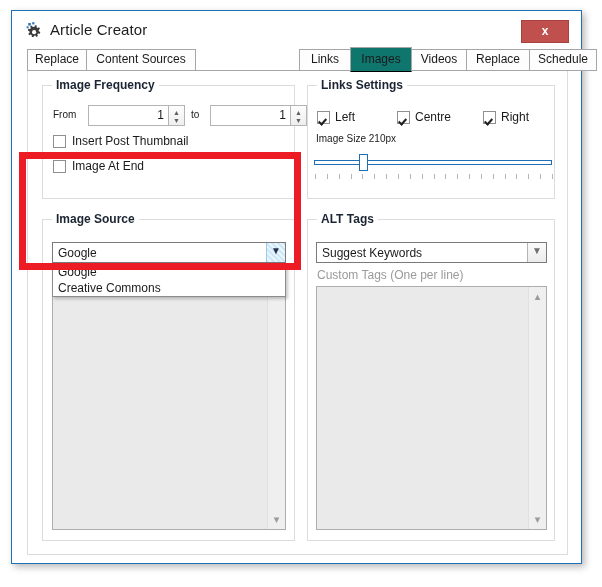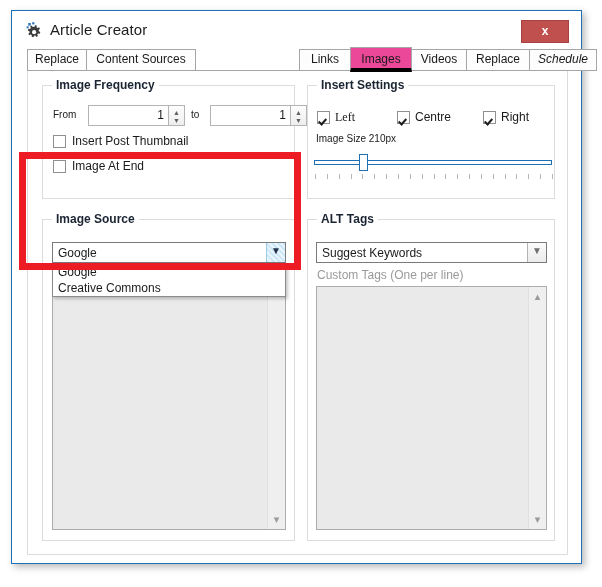--- a/index.html
+++ b/index.html
@@ -96,22 +96,22 @@
     border-bottom: 1px solid #a6a6a6;
     background: #fdfdfd;
     font-size: 12px;
     color: #1a1a1a;
     line-height: 19px;
     text-align: center;
     white-space: nowrap;
     cursor: pointer;
   }
   .tab.active {
-    background: #ec4899;
-    border-bottom: 4px solid #000000;
+    background: #0f766e;
+    border-bottom: 1px solid #000000;
     top: -2px;
     height: 25px;
     line-height: 23px;
     z-index: 3;
   }
 
   
   #tab-page {
     position: absolute;
     left: 11px;
@@ -390,21 +390,21 @@
       <div id="close-button">x</div>
     </div>
 
     <div id="tab-strip">
       <div class="tab" style="left:0px;width:60px;">Replace</div>
       <div class="tab" style="left:59px;width:110px;">Content Sources</div>
       <div class="tab" style="left:272px;width:52px;">Links</div>
       <div class="tab active" style="left:323px;width:62px;">Images</div>
       <div class="tab" style="left:384px;width:56px;">Videos</div>
       <div class="tab" style="left:439px;width:64px;">Replace</div>
-      <div class="tab" style="left:502px;width:68px;font-style:italic;">Schedule</div>
+      <div class="tab" style="left:502px;width:68px;">Schedule</div>
     </div>
 
     <div id="tab-page">
 
       <div class="groupbox" style="left:14px;top:14px;width:253px;height:114px;">
         <div class="groupbox-title">Image Frequency</div>
 
         <div class="lbl" style="left:10px;top:23px;">From</div>
 
         <div class="numbox" style="left:45px;top:19px;width:81px;">
@@ -430,25 +430,25 @@
           <span class="chk-label" style="left:19px;top:-1px;">Insert Post Thumbnail</span>
         </div>
 
         <div class="chk-row" style="left:10px;top:74px;">
           <span class="chkbox"></span>
           <span class="chk-label" style="left:19px;top:-1px;">Image At End</span>
         </div>
       </div>
 
       <div class="groupbox" style="left:279px;top:14px;width:248px;height:114px;">
-        <div class="groupbox-title">Insert Settings</div>
+        <div class="groupbox-title">Links Settings</div>
 
         <div class="chk-row" style="left:9px;top:25px;">
           <span class="chkbox checked"></span>
-          <span class="chk-label" style="left:18px;top:-1px;font-family:Liberation Serif, serif;">Left</span>
+          <span class="chk-label" style="left:18px;top:-1px;">Left</span>
         </div>
         <div class="chk-row" style="left:89px;top:25px;">
           <span class="chkbox checked"></span>
           <span class="chk-label" style="left:18px;top:-1px;">Centre</span>
         </div>
         <div class="chk-row" style="left:175px;top:25px;">
           <span class="chkbox checked"></span>
           <span class="chk-label" style="left:18px;top:-1px;">Right</span>
         </div>
 

